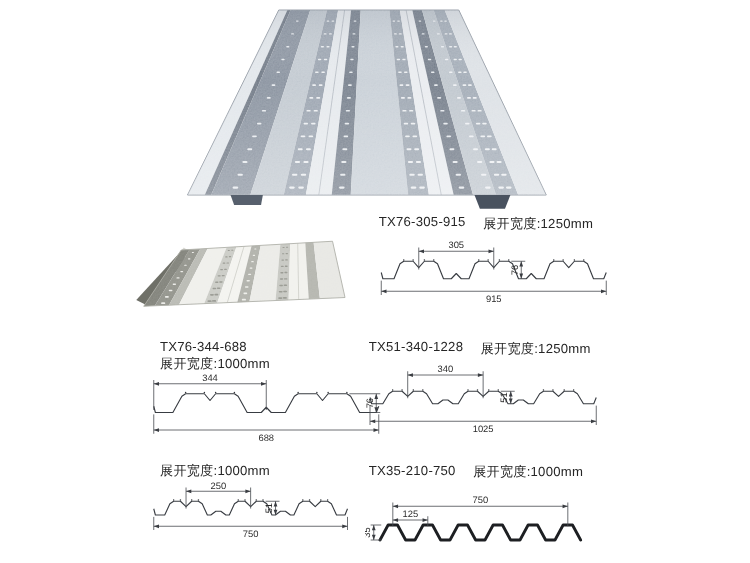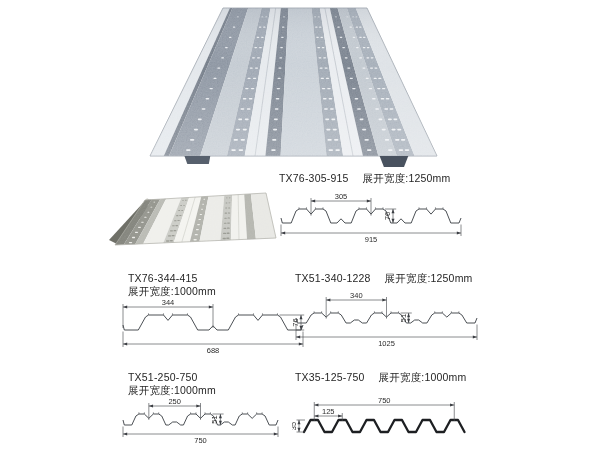--- a/index.html
+++ b/index.html
@@ -284,21 +284,21 @@
       <rect x="123.8437" y="44.551" width="2.923" height="1.241" rx="0.6205" fill="#8f9089" opacity="0.92"></rect>
       <rect x="123.51970000000001" y="49.57975" width="3.1254999999999997" height="1.3085" rx="0.65425" fill="#8f9089" opacity="0.92"></rect>
       <rect x="123.1957" y="54.60849999999999" width="3.3280000000000003" height="1.376" rx="0.688" fill="#8f9089" opacity="0.92"></rect>
     </g>
     <polygon points="42,17 163,10 173,55 12,62" fill="none" stroke="#aaaba4" stroke-width="0.7"></polygon>
     <g clip-path="url(#cpSmall)">
       <rect x="0" y="0" width="185" height="70" filter="url(#spk)" opacity="0.1"></rect>
     </g>
   </svg>
 
-<div class="dg" style="left:276px;top:172px;width:205px">
+<div class="dg" style="left:300px;top:172px;width:205px">
   <div class="dg-title inline-title">
     <span>TX76-305-915</span>
     <span>展开宽度:1250mm</span>
   </div>
   <svg id="dgv1" width="205" height="64" style="margin-top:2px">
       <g>
         <polyline points="5,30 6.3,35 15.2,35 20,23 23,21 30.5,21 35,26.14 39.5,21 47,21 50,23 54.8,35 61,35 65,30.8 69,35 75.2,35 80,23 83,21 90.5,21 95,26.14 99.5,21 107,21 110,23 114.8,35 121,35 125,30.8 129,35 135.2,35 140,23 143,21 150.5,21 155,26.14 159.5,21 167,21 170,23 174.8,35 183,35 185,30" fill="none" stroke="#383c42" stroke-width="0.9" stroke-linejoin="round"></polyline>
         <g>
           <circle cx="23" cy="20" r="0.6" fill="#33373c"></circle>
           <circle cx="30.5" cy="20" r="0.6" fill="#33373c"></circle>
@@ -332,21 +332,21 @@
           <line x1="5" y1="36.5" x2="5" y2="48" stroke="#4a4d52" stroke-width="0.65"></line>
           <line x1="185" y1="36.5" x2="185" y2="48" stroke="#4a4d52" stroke-width="0.65"></line>
           <text x="95" y="53.5" font-size="7.5" fill="#2b2b2b" text-anchor="middle" font-family="&quot;Liberation Sans&quot;,sans-serif">915</text>
         </g>
       </g>
     </svg>
 </div>
 
 <div class="dg" style="left:118px;top:272px;width:205px">
   <div class="dg-title stacked-title">
-    <div>TX76-344-415</div>
+    <div>TX76-344-688</div>
     <div>展开宽度:1000mm</div>
   </div>
   <svg id="dgv2" width="205" height="62">
       <g>
         <polyline points="5,27 6.3,32 20.299999999999997,32 27.5,19 30.5,17 45.5,17 50,22.4 54.5,17 69.5,17 72.5,19 79.7,32 91,32 95,27.8 99,32 110.3,32 117.5,19 120.5,17 135.5,17 140,22.4 144.5,17 159.5,17 162.5,19 169.7,32 183,32 185,27" fill="none" stroke="#383c42" stroke-width="0.9" stroke-linejoin="round"></polyline>
         <g>
           <circle cx="30.5" cy="16" r="0.6" fill="#33373c"></circle>
           <circle cx="45.5" cy="16" r="0.6" fill="#33373c"></circle>
           <circle cx="54.5" cy="16" r="0.6" fill="#33373c"></circle>
           <circle cx="69.5" cy="16" r="0.6" fill="#33373c"></circle>
@@ -421,21 +421,20 @@
           <line x1="4" y1="36.5" x2="4" y2="52" stroke="#4a4d52" stroke-width="0.65"></line>
           <line x1="185" y1="36.5" x2="185" y2="52" stroke="#4a4d52" stroke-width="0.65"></line>
           <text x="94.5" y="57.5" font-size="7.5" fill="#2b2b2b" text-anchor="middle" font-family="&quot;Liberation Sans&quot;,sans-serif">1025</text>
         </g>
       </g>
     </svg>
 </div>
 
 <div class="dg" style="left:118px;top:371px;width:205px">
   <div class="dg-title stacked-title">
-    <div>TX51-250-750</div>
     <div>展开宽度:1000mm</div>
   </div>
   <svg id="dgv4" width="205" height="53">
       <g>
         <polyline points="5,23 6.3,28 13.783333333333331,28 17.916666666666664,19 20.916666666666664,17 26.333333333333332,17 30.833333333333332,21.36 35.33333333333333,17 40.75,17 43.75,19 47.88333333333333,28 50.666666666666664,28 54.666666666666664,25 58.666666666666664,25 62.666666666666664,28 65.45,28 69.58333333333333,19 72.58333333333333,17 78,17 82.5,21.36 87,17 92.41666666666667,17 95.41666666666667,19 99.55,28 102.33333333333333,28 106.33333333333333,25 110.33333333333333,25 114.33333333333333,28 117.11666666666666,28 121.24999999999999,19 124.24999999999999,17 129.66666666666666,17 134.16666666666666,21.36 138.66666666666666,17 144.08333333333331,17 147.08333333333331,19 151.21666666666667,28 158,28 160,23" fill="none" stroke="#383c42" stroke-width="0.9" stroke-linejoin="round"></polyline>
         <g>
           <circle cx="20.916666666666664" cy="16" r="0.6" fill="#33373c"></circle>
           <circle cx="26.333333333333332" cy="16" r="0.6" fill="#33373c"></circle>
           <circle cx="35.33333333333333" cy="16" r="0.6" fill="#33373c"></circle>
           <circle cx="40.75" cy="16" r="0.6" fill="#33373c"></circle>
@@ -467,21 +466,21 @@
           <line x1="5" y1="29.5" x2="5" y2="40" stroke="#4a4d52" stroke-width="0.65"></line>
           <line x1="160" y1="29.5" x2="160" y2="40" stroke="#4a4d52" stroke-width="0.65"></line>
           <text x="82.5" y="45.5" font-size="7.5" fill="#2b2b2b" text-anchor="middle" font-family="&quot;Liberation Sans&quot;,sans-serif">750</text>
         </g>
       </g>
     </svg>
 </div>
 
 <div class="dg" style="left:292px;top:371px;width:208px">
   <div class="dg-title inline-title">
-    <span>TX35-125-750</span>
+    <span>TX35-210-750</span>
     <span>展开宽度:1000mm</span>
   </div>
   <svg id="dgv5" width="208" height="58">
       <g>
         <polyline points="12,47 18.5,35 26,35 32.5,47 40,47 46.5,35 54,35 60.5,47 68,47 74.5,35 82,35 88.5,47 96,47 102.5,35 110,35 116.5,47 124,47 130.5,35 138,35 144.5,47 152,47 158.5,35 166,35 172.5,47" fill="none" stroke="#1d1f22" stroke-width="2.3" stroke-linejoin="round" stroke-linecap="round"></polyline>
         <g>
           <line x1="22.25" y1="20" x2="162.25" y2="20" stroke="#4a4d52" stroke-width="0.65"></line>
           <path d="M22.25,20 L26.45,18.5 L26.45,21.5 Z" fill="#3a3d42"></path>
           <path d="M162.25,20 L158.05,18.5 L158.05,21.5 Z" fill="#3a3d42"></path>
           <line x1="22.25" y1="17" x2="22.25" y2="36" stroke="#4a4d52" stroke-width="0.65"></line>

